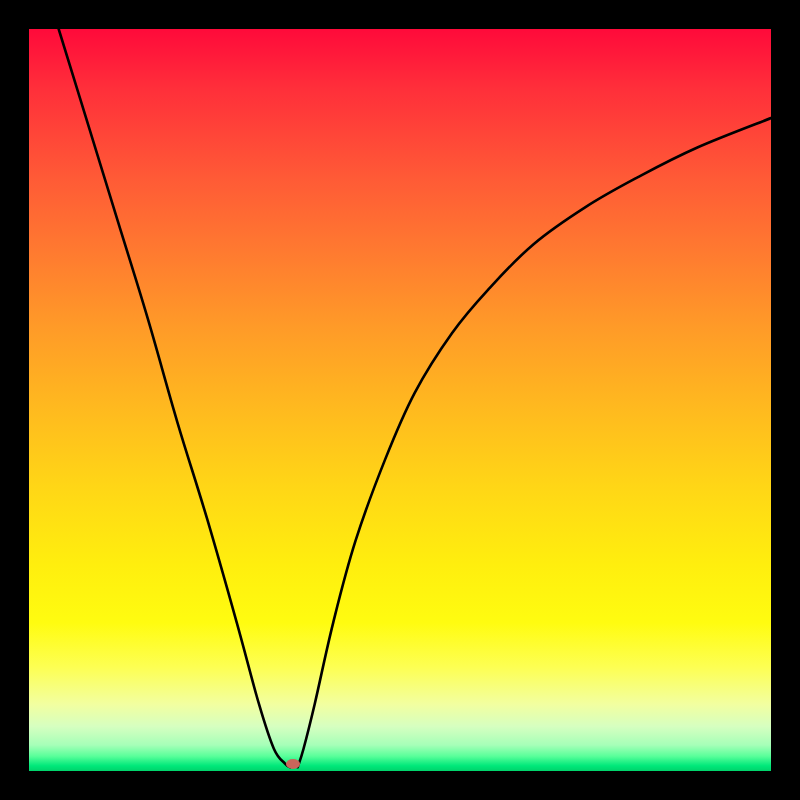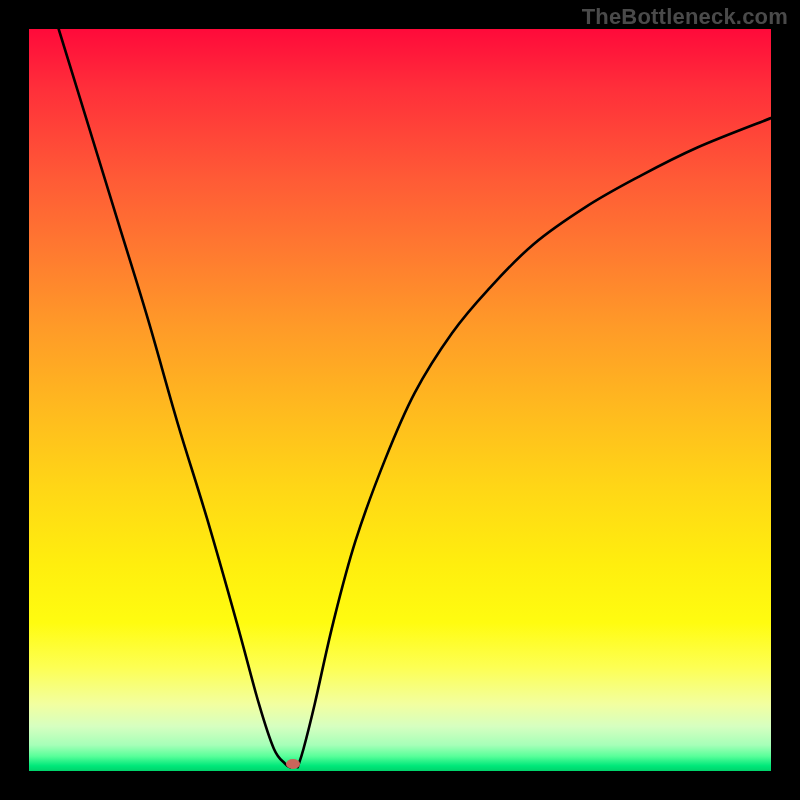--- a/index.html
+++ b/index.html
@@ -86,14 +86,13 @@
     <div class="gradient"></div>
 
     <svg class="curve" viewBox="0 0 742 742" preserveAspectRatio="none">
       <path id="curve-left" fill="none" stroke="#000" stroke-width="2.6" stroke-linecap="round" d="M 29.68 0 C 35.0224 17.362800000000007, 48.675200000000004 61.73440000000004, 59.36 96.46000000000004 C 70.0448 131.18560000000002, 78.3552 158.19439999999997, 89.03999999999999 192.91999999999996 C 99.72479999999999 227.64559999999994, 108.0352 253.31879999999998, 118.72 289.38 C 129.4048 325.4412, 137.7152 357.19880000000006, 148.4 393.26000000000005 C 159.0848 429.32120000000003, 167.3952 453.6588, 178.07999999999998 489.71999999999997 C 188.76479999999998 525.7812, 198.41080000000002 560.21, 207.76000000000002 593.6 C 217.10920000000002 626.99, 223.342 652.5148, 230.02 675.22 C 236.698 697.9252, 240.18540000000002 709.0552, 244.86 719.74 C 249.5346 730.4248, 253.05167999999998 731.2410000000001, 255.98999999999998 734.58 C 258.92832 737.919, 260.24908 737.6222, 261.184 738.29"></path>
       <path id="curve-right" fill="none" stroke="#000" stroke-width="2.6" stroke-linecap="round" d="M 268.60400000000004 738.29 C 269.67248000000006 734.951, 271.46812 731.0926, 274.54 719.74 C 277.61188000000004 708.3874000000001, 280.3276 697.9252, 285.67 675.22 C 291.0124 652.5148, 296.8742 622.9832, 304.21999999999997 593.6 C 311.56579999999997 564.2168, 317.1308 541.3632, 326.48 511.98 C 335.8292 482.59680000000003, 345.4752 457.072, 356.15999999999997 430.36 C 366.84479999999996 403.648, 373.81960000000004 386.2852, 385.84000000000003 363.58 C 397.8604 340.8748, 409.58399999999995 322.9184, 422.93999999999994 304.22 C 436.29599999999994 285.52160000000003, 445.3484 275.7272, 460.04 259.7 C 474.7316 243.6728, 487.19720000000007 229.87160000000006, 504.56000000000006 215.18000000000006 C 521.9228 200.48840000000007, 537.8016 190.10040000000006, 556.5 178.08000000000004 C 575.1984 166.05960000000002, 588.406 159.08479999999997, 608.4399999999999 148.39999999999998 C 628.4739999999999 137.71519999999998, 643.7592000000001 129.40480000000002, 667.8000000000001 118.72000000000003 C 691.8408000000001 108.03520000000003, 728.644 94.38239999999998, 742 89.03999999999996"></path>
     </svg>
 
     <div class="marker" id="marker-dot" style="background: rgb(201, 101, 91); left: 264px; top: 735px;"></div>
   </div>
 
-  <div class="watermark">TheBottleneck.com</div>
 </div>
 
 </body></html>

